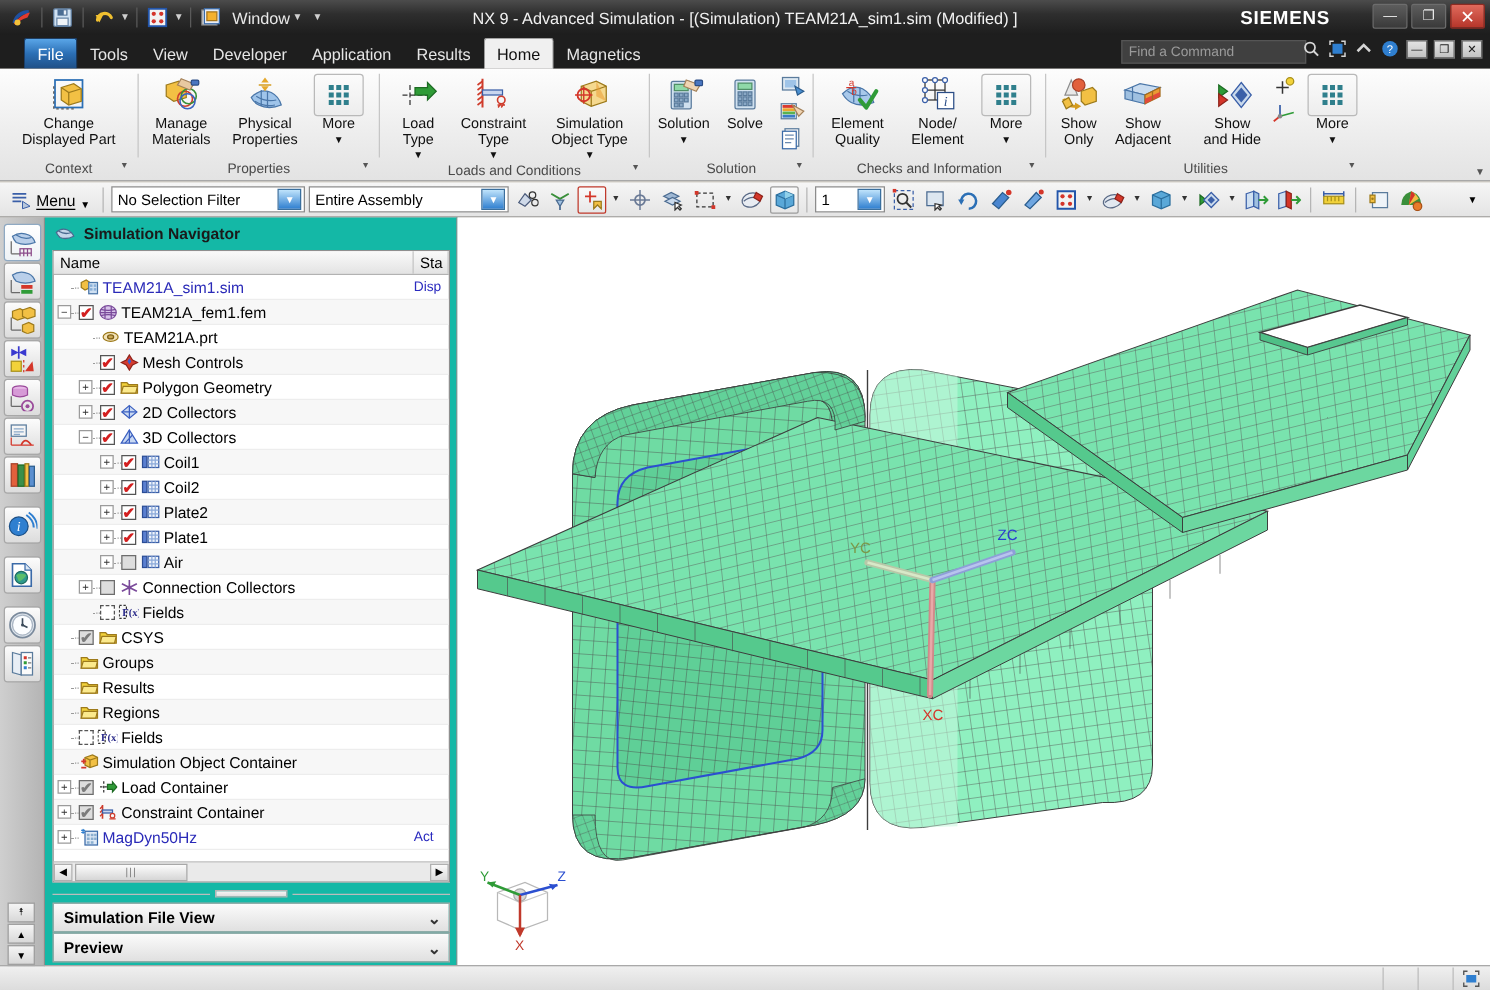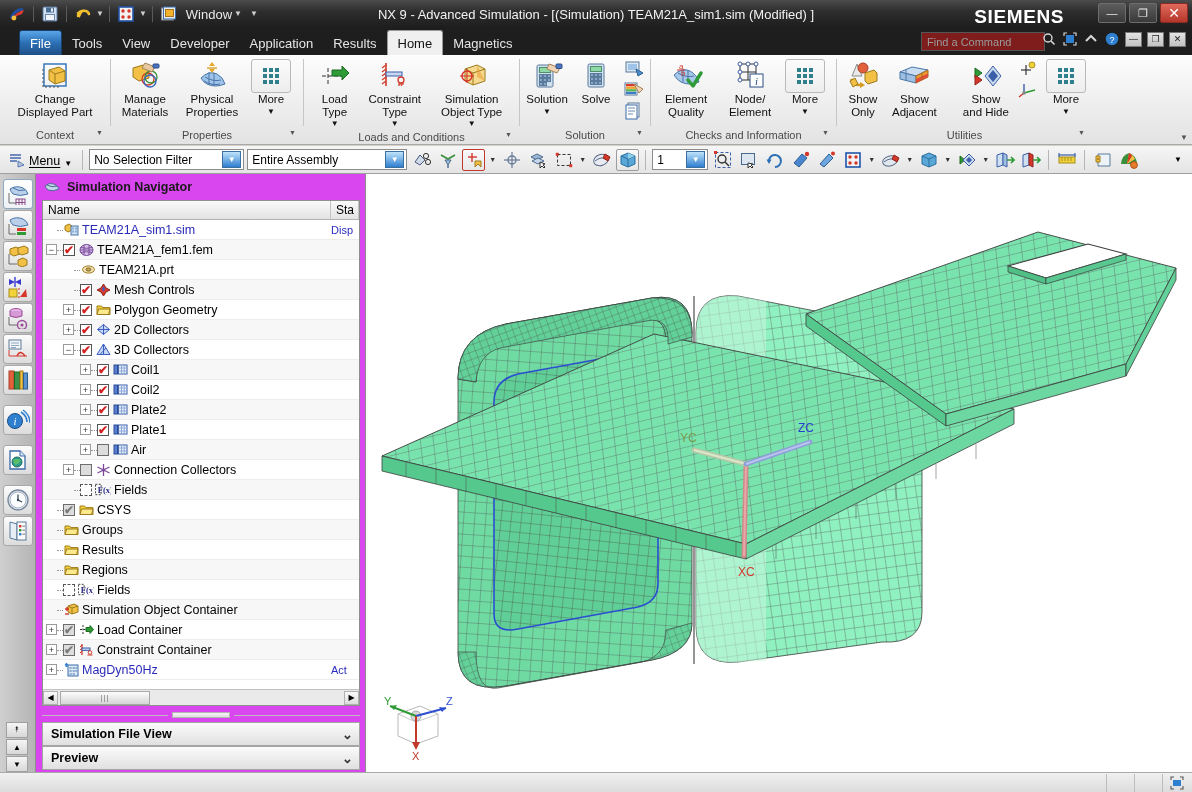--- a/index.html
+++ b/index.html
@@ -26,21 +26,21 @@
   }
   .qat-sep { width: 1px; height: 16px; background: #5a5a5a; margin: 0 3px; }
   .qat-caret { color: #cfcfcf; font-size: 8px; line-height: 1; }
   .win-label { color: #e8e8e8; font-size: 13px; margin-left: 4px; }
   .title-text {
     position: absolute; left: 0; right: 0; text-align: center;
     color: #f2f2f2; font-size: 13px; pointer-events: none;
   }
   .siemens {
     position: absolute; right: 128px; top: 6px;
-    color: #ffffff; font-weight: bold; font-size: 19px; letter-spacing: .6px;
+    color: #ffffff; font-weight: bold; font-size: 15px; letter-spacing: .6px;
   }
   .winbtns { position: absolute; right: 4px; top: 3px; display: flex; gap: 3px; }
   .wb {
     width: 28px; height: 20px; border: 1px solid #6d6d6d; border-radius: 2px;
     background: linear-gradient(180deg,#5d5d5d,#3a3a3a);
     display: flex; align-items: center; justify-content: center;
     color: #e9e9e9; font-size: 11px; line-height: 1;
   }
   .wb.close { background: linear-gradient(180deg,#e06a5c,#b5352a); border-color:#8d2b22; color:#fff; font-size:14px;}
 
@@ -56,22 +56,22 @@
   .tab.file {
     background: linear-gradient(180deg,#5aa6e8 0%,#2b6fb5 50%,#1f4f86 100%);
     color: #fff; margin-left: 6px; height: 25px; font-weight: normal;
     border: 1px solid #1b3f6b; border-bottom: none;
   }
   .tab.active {
     background: #f0f0f0; color: #111; height: 25px;
     border: 1px solid #9a9a9a; border-bottom: none;
   }
   .findbox {
-    position: absolute; right: 147px; top: 4px; width: 124px; height: 19px;
-    background: #7f1d1d; border: 1px solid #555; color: #9a9a9a;
+    position: absolute; right: 147px; top: 4px; width: 148px; height: 19px;
+    background: #404040; border: 1px solid #555; color: #9a9a9a;
     font-size: 11px; padding: 2px 5px; line-height: 15px;
   }
   .tb-icons { position: absolute; right: 6px; top: 3px; display: flex; align-items: center; gap: 5px; }
   .tb-ic { width: 16px; height: 16px; display: flex; align-items: center; justify-content: center; color: #d5d5d5; font-size: 12px;}
   .mini-wb {
     width: 17px; height: 15px; border: 1px solid #767676; background: linear-gradient(180deg,#e3e3e3,#c2c2c2);
     display: flex; align-items: center; justify-content: center; font-size: 9px; color: #222; line-height: 1;
   }
 
   
@@ -143,21 +143,21 @@
   }
   .res-ic.sel { background: linear-gradient(180deg,#ffffff,#eef2f6); border-color:#8fa9c2;}
   .res-gap { height: 8px; }
   .scroll-arrows { position: absolute; bottom: 2px; left: 6px; width: 24px; }
   .sa { width: 22px; height: 16px; border: 1px solid #a0a0a0; background: linear-gradient(180deg,#f5f5f5,#d8d8d8);
        display: flex; align-items: center; justify-content: center; font-size: 8px; margin-bottom: 1px;}
 
   
   .navpanel {
     position: absolute; top: 174px; left: 36px; width: 330px; height: 598px;
-    background: #d946ef; border-right: 1px solid #8d8d8d;
+    background: #14b8a6; border-right: 1px solid #8d8d8d;
   }
   .nav-title {
     height: 25px; display: flex; align-items: center; gap: 7px; padding-left: 8px;
     font-size: 12.5px; font-weight: bold; color: #1a1a1a;
   }
   .tree-wrap {
     position: absolute; top: 26px; left: 6px; width: 318px; height: 506px;
     background: #fff; border: 1px solid #8f8f8f;
   }
   .tree-head {

